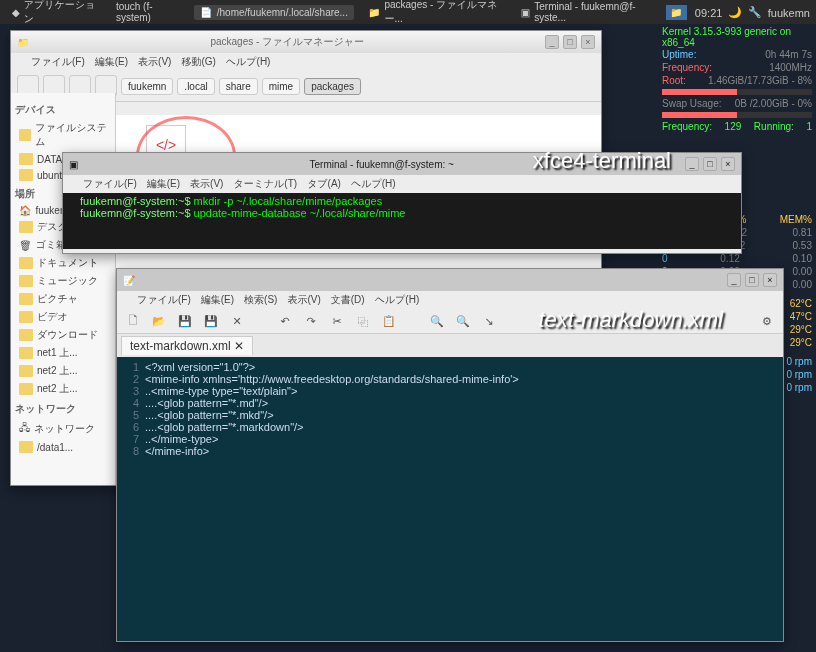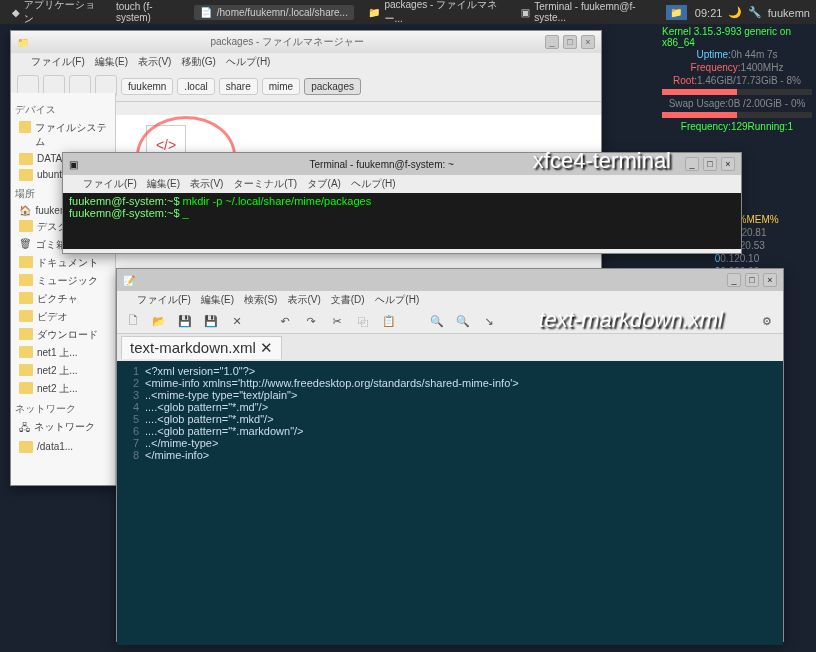--- a/index.html
+++ b/index.html
@@ -8,49 +8,49 @@
 .tb-item{display:flex;align-items:center;gap:4px;padding:2px 6px;font-size:10px}
 .tb-item.active{background:#444;border-radius:2px}
 .tb-right{margin-left:auto;display:flex;gap:6px;align-items:flex-end}
 .window{position:absolute;background:#ededed;border:1px solid #888;box-shadow:0 4px 12px rgba(0,0,0,0.4)}
 .win-title{background:linear-gradient(#f5f5f5,#ddd);height:22px;display:flex;align-items:center;justify-content:space-between;padding:0 6px;font-size:10px;color:#666}
 .win-btns{display:flex;gap:4px}
 .win-btn{width:14px;height:14px;background:#ccc;border:1px solid #aaa;border-radius:2px;font-size:9px;text-align:center;line-height:12px}
 .menubar{background:#ededed;padding:2px 20px;display:flex;gap:10px;font-size:10px;color:#444}
 .fm{left:10px;top:30px;width:592px;height:456px}
 .fm-side{position:absolute;left:0;top:62px;width:105px;bottom:0;background:#f7f7f7;border-right:1px solid #ccc;padding:6px 4px;font-size:10px}
-.fm-side .hdr{font-weight:normal;color:#666;margin:4px 0 2px}
-.fm-side .it{padding:2px 4px;display:flex;gap:4px;color:#444}
+.fm-side .hdr{font-weight:bold;color:#666;margin:4px 0 2px}
+.fm-side .it{padding:2px 4px;display:flex;align-items:center;gap:4px;color:#444}
 .fm-side .ic{width:14px;height:12px;background:#f3d16b;border-radius:1px}
 .fm-tool{background:#ededed;padding:4px 6px;display:flex;align-items:center;gap:4px;border-bottom:1px solid #ccc}
 .crumb{padding:2px 6px;border:1px solid #ccc;background:#f5f5f5;border-radius:3px;font-size:10px}
 .crumb.active{background:#e0e0e0;border-color:#999}
 .nav-btn{width:22px;height:22px;background:#eee;border:1px solid #ccc;border-radius:3px}
 .fm-main{position:absolute;left:105px;top:84px;right:0;bottom:0;background:#fff;padding:10px}
 .file-item{width:80px;text-align:center;font-size:9px}
 .file-ic{width:40px;height:40px;background:#fff;border:1px solid #ccc;margin:0 auto 4px;display:flex;align-items:center;justify-content:center;color:#d44;font-size:14px}
 .circle{position:absolute;width:100px;height:80px;border:3px solid rgba(255,50,50,0.6);border-radius:50%;left:125px;top:85px;pointer-events:none}
 .term{left:62px;top:152px;width:680px;height:102px}
 .term .win-title{background:#c8c8c8;color:#222}
-.term-body{background:#1a1a1a;color:#0f0;font-family:monospace;font-size:11px;padding:2px 6px;height:56px;overflow:hidden}
+.term-body{background:#1a1a1a;color:#0f0;font-family:monospace;font-size:11px;padding:2px 17px;height:56px;overflow:hidden}
 .term-body .line{white-space:pre}
 .prompt{color:#7f7}
 .term-label{position:absolute;right:70px;top:-5px;color:#fff;font-size:22px;text-shadow:2px 2px 2px #000}
 .pad{left:116px;top:268px;width:668px;height:374px}
 .pad .win-title{background:#c8c8c8;color:#222}
 .pad-tool{background:#ededed;padding:4px 8px;display:flex;gap:10px;align-items:center;border-bottom:1px solid #ccc}
 .tool-ic{width:16px;height:16px;display:inline-flex;align-items:center;justify-content:center;color:#555}
-.pad-tabs{background:#e8e8e8;padding:2px 4px;font-size:15px}
+.pad-tabs{background:#e8e8e8;padding:2px 4px;font-size:12px}
 .pad-tab{display:inline-block;background:#f8f8f8;padding:2px 8px;border:1px solid #ccc;border-bottom:none}
 .pad-body{background:#0c3340;color:#cde;font-family:monospace;font-size:11px;padding:4px;height:284px;overflow:hidden}
 .pad-body .ln{display:flex}
 .pad-body .num{width:18px;color:#678;text-align:right;margin-right:6px}
 .pad-label{position:absolute;right:60px;top:38px;color:#fff;font-size:22px;font-style:italic;text-shadow:2px 2px 2px #000}
 .conky{position:absolute;right:4px;top:26px;width:150px;font-family:monospace;font-size:10px;color:#888}
-.conky .row{display:flex;justify-content:center;padding:1px 0}
+.conky .row{display:flex;justify-content:space-between;padding:1px 0}
 .conky .g{color:#4f4}.conky .r{color:#f66}.conky .y{color:#fc4}.conky .c{color:#6cf}
 .bar{height:6px;background:#333;position:relative;margin:2px 0}
 .bar::after{content:"";position:absolute;left:0;top:0;bottom:0;width:50%;background:#f66}
 </style>
 </head>
 <body>
 
 <div class="taskbar">
   <span class="tb-item">◆ <span>アプリケーション</span></span>
   <span class="tb-item">touch (f-system)</span>
@@ -265,21 +265,21 @@
   <div class="menubar">
     <span>ファイル(F)</span>
     <span>編集(E)</span>
     <span>表示(V)</span>
     <span>ターミナル(T)</span>
     <span>タブ(A)</span>
     <span>ヘルプ(H)</span>
   </div>
   <div class="term-body">
     <div class="line"><span class="prompt">fuukemn@f-system:~$</span> <span>mkdir -p ~/.local/share/mime/packages</span></div>
-    <div class="line"><span class="prompt">fuukemn@f-system:~$</span> <span></span>_</div>
+    <div class="line"><span class="prompt">fuukemn@f-system:~$</span> <span>update-mime-database ~/.local/share/mime</span></div>
   </div>
   <div class="term-label">xfce4-terminal</div>
 </div>
 
 <div class="window pad">
   <div class="win-title">
     <span>📝</span>
     <div class="win-btns">
       <div class="win-btn">_</div>
       <div class="win-btn">□</div>

